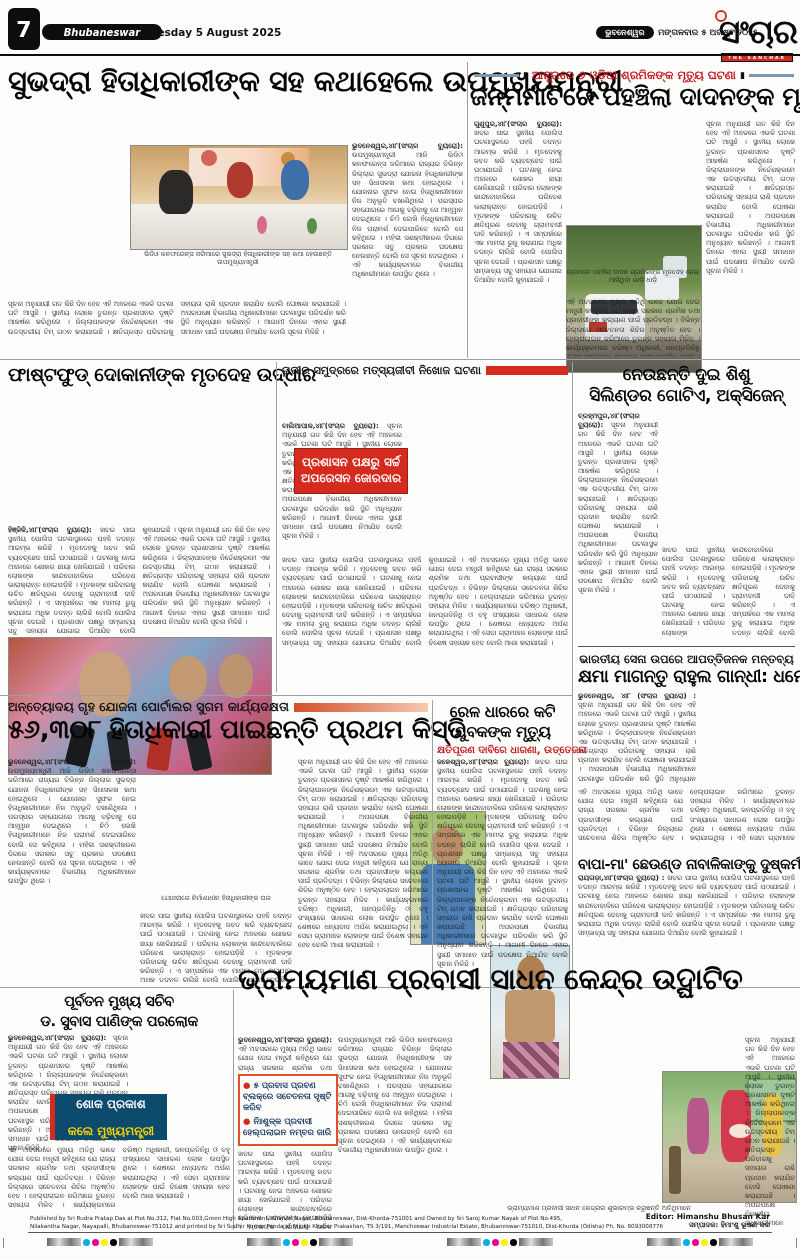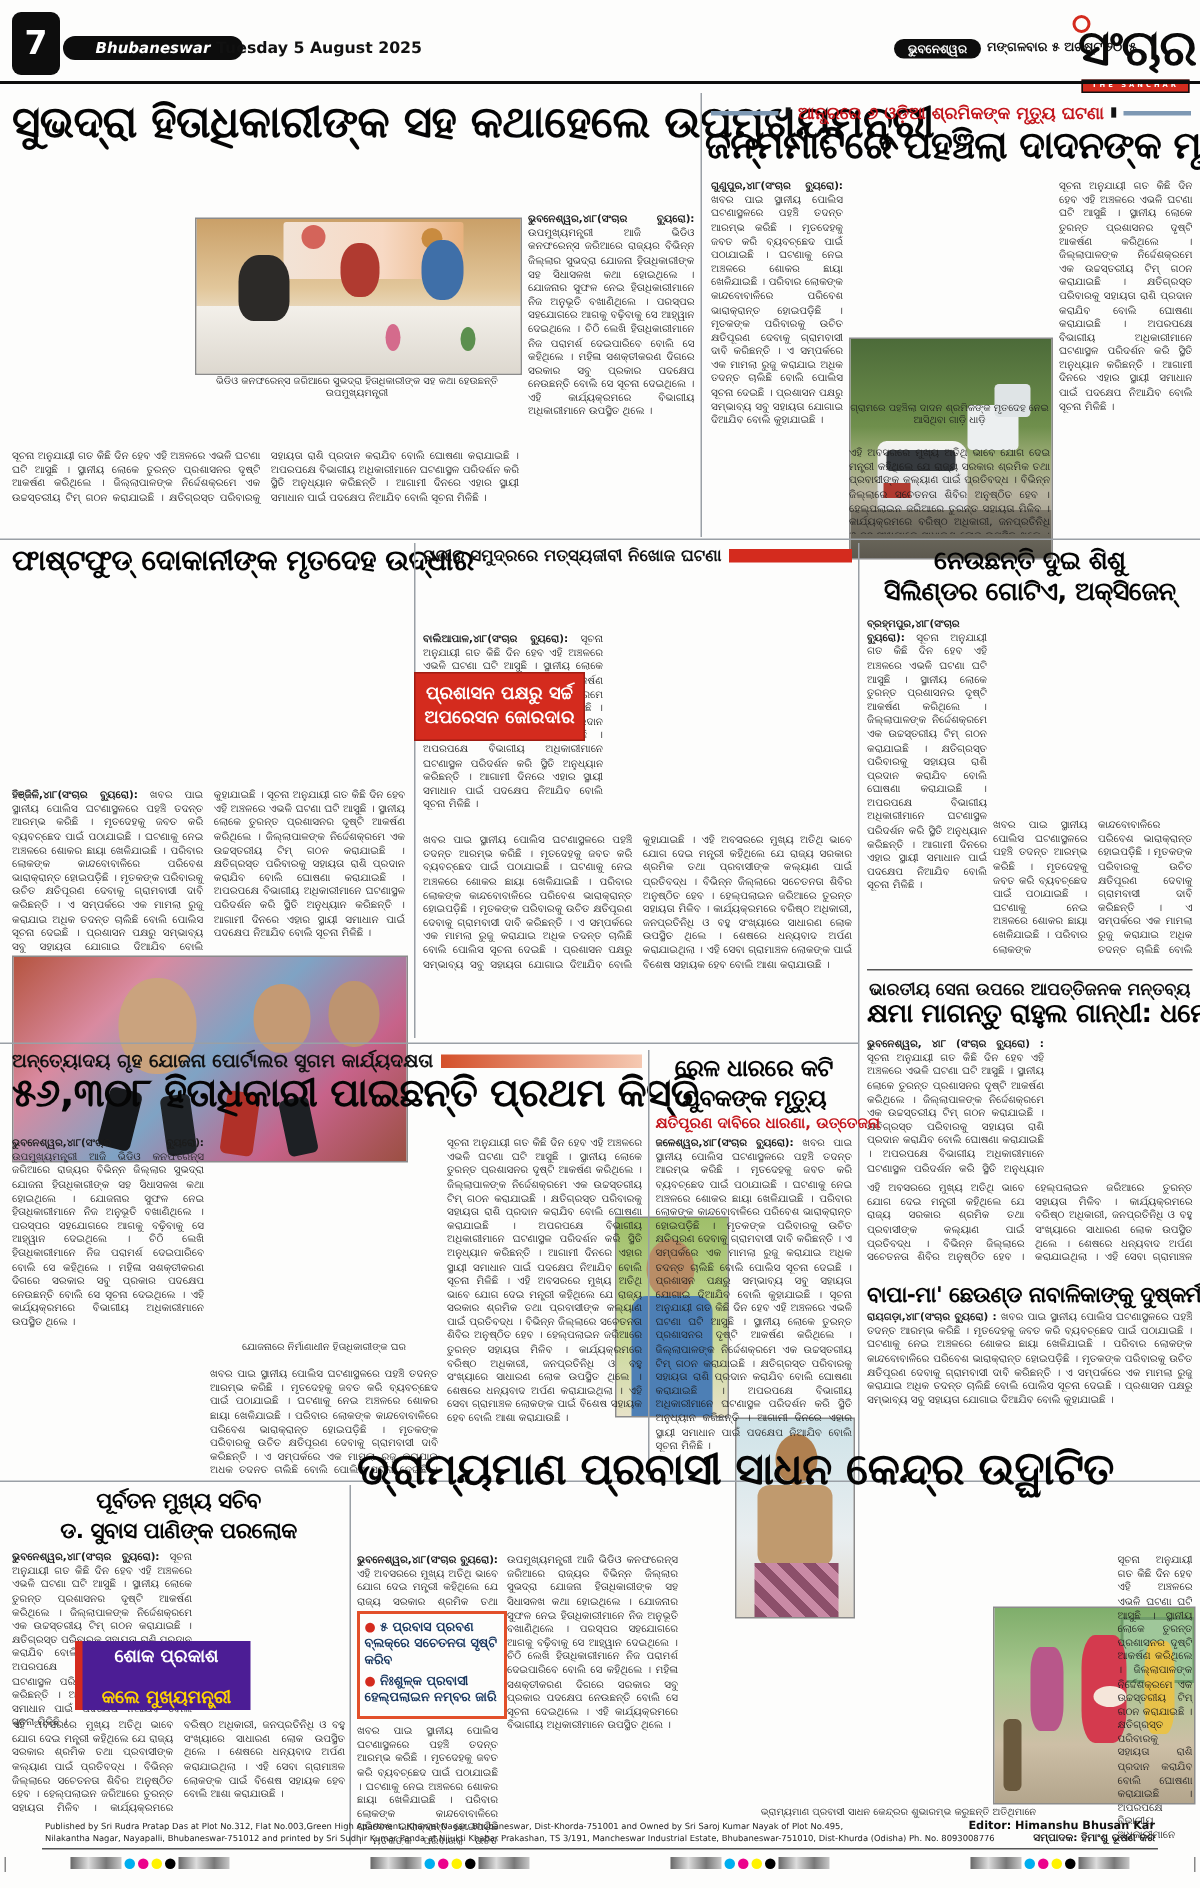--- a/index.html
+++ b/index.html
@@ -123,21 +123,21 @@
 
   <div class="abs" style="left:282px;top:364px;width:286px;height:13px;display:flex;align-items:center;gap:5px;">
     <span class="kicker-blk" style="font-size:11px;white-space:nowrap;">ଗଭୀର ସମୁଦ୍ରରେ ମତ୍ସ୍ୟଜୀବୀ ନିଖୋଜ ଘଟଣା</span>
     <div style="flex:1;height:9px;background:#d42b1e;"></div>
   </div>
 
   <div class="abs t" style="left:282px;top:422px;width:120px;height:130px;">
     <span class="dl">ବାଲିଆପାଳ,୪ା୮(ସଂଚାର ବ୍ୟୁରୋ):</span>
     <span>ସୂଚନା ଅନୁଯାୟୀ ଗତ କିଛି ଦିନ ହେବ ଏହି ଅଞ୍ଚଳରେ ଏଭଳି ଘଟଣା ଘଟି ଆସୁଛି । ସ୍ଥାନୀୟ ଲୋକେ ତୁରନ୍ତ ପ୍ରଶାସନର ଦୃଷ୍ଟି ଆକର୍ଷଣ କରିଥିଲେ । ଜିଲ୍ଲାପାଳଙ୍କ ନିର୍ଦ୍ଦେଶକ୍ରମେ ଏକ ଉଚ୍ଚସ୍ତରୀୟ ଟିମ୍ ଗଠନ କରାଯାଇଛି । କ୍ଷତିଗ୍ରସ୍ତ ପରିବାରକୁ ସହାୟତା ରାଶି ପ୍ରଦାନ କରାଯିବ ବୋଲି ଘୋଷଣା କରାଯାଇଛି । ଅପରପକ୍ଷେ ବିଭାଗୀୟ ଅଧିକାରୀମାନେ ଘଟଣାସ୍ଥଳ ପରିଦର୍ଶନ କରି ସ୍ଥିତି ଅନୁଧ୍ୟାନ କରିଛନ୍ତି । ଆଗାମୀ ଦିନରେ ଏହାର ସ୍ଥାୟୀ ସମାଧାନ ପାଇଁ ପଦକ୍ଷେପ ନିଆଯିବ ବୋଲି ସୂଚନା ମିଳିଛି ।</span>
   </div>
-  <div class="abs redbox" style="left:276px;top:448px;width:112px;height:44px;font-size:12px;line-height:1.3;border:1px solid #9e1c12;">
+  <div class="abs redbox" style="left:294px;top:448px;width:112px;height:44px;font-size:12px;line-height:1.3;border:1px solid #9e1c12;">
     <div>ପ୍ରଶାସନ ପକ୍ଷରୁ ସର୍ଚ୍ଚ</div>
     <div>ଅପରେସନ ଜୋରଦାର</div>
   </div>
   <div class="abs photo" style="left:410px;top:420px;width:74px;height:132px;background:linear-gradient(180deg,#9fbf6a,#c9d99a 60%,#e7e2c8);">
     <div class="blob" style="left:20px;top:14px;width:32px;height:40px;background:#b98d66;"></div>
     <div class="abs" style="left:10px;top:52px;width:54px;height:80px;background:#4d7fb5;border-radius:10px 10px 0 0;"></div>
   </div>
   <div class="abs photo" style="left:490px;top:420px;width:78px;height:132px;background:linear-gradient(180deg,#cfe3e8,#e9eef0 60%,#dfd8cc);">
     <div class="blob" style="left:26px;top:10px;width:28px;height:34px;background:#b08050;"></div>
     <div class="abs" style="left:14px;top:44px;width:50px;height:54px;background:#c09a6e;border-radius:8px;"></div>
@@ -228,21 +228,21 @@
 
   <div class="abs hl" style="left:8px;top:992px;width:222px;font-size:14.5px;text-align:center;line-height:1.35;">
     <div>ପୂର୍ବତନ ମୁଖ୍ୟ ସଚିବ</div>
     <div>ଡ. ସୁବାସ ପାଣିଙ୍କ ପରଲୋକ</div>
   </div>
   <div class="abs t" style="left:8px;top:1034px;width:120px;height:130px;">
     <span class="dl">ଭୁବନେଶ୍ୱର,୪ା୮(ସଂଚାର ବ୍ୟୁରୋ):</span>
     <span>ସୂଚନା ଅନୁଯାୟୀ ଗତ କିଛି ଦିନ ହେବ ଏହି ଅଞ୍ଚଳରେ ଏଭଳି ଘଟଣା ଘଟି ଆସୁଛି । ସ୍ଥାନୀୟ ଲୋକେ ତୁରନ୍ତ ପ୍ରଶାସନର ଦୃଷ୍ଟି ଆକର୍ଷଣ କରିଥିଲେ । ଜିଲ୍ଲାପାଳଙ୍କ ନିର୍ଦ୍ଦେଶକ୍ରମେ ଏକ ଉଚ୍ଚସ୍ତରୀୟ ଟିମ୍ ଗଠନ କରାଯାଇଛି । କ୍ଷତିଗ୍ରସ୍ତ ପରିବାରକୁ ସହାୟତା ରାଶି ପ୍ରଦାନ କରାଯିବ ବୋଲି ଘୋଷଣା କରାଯାଇଛି । ଅପରପକ୍ଷେ ବିଭାଗୀୟ ଅଧିକାରୀମାନେ ଘଟଣାସ୍ଥଳ ପରିଦର୍ଶନ କରି ସ୍ଥିତି ଅନୁଧ୍ୟାନ କରିଛନ୍ତି । ଆଗାମୀ ଦିନରେ ଏହାର ସ୍ଥାୟୀ ସମାଧାନ ପାଇଁ ପଦକ୍ଷେପ ନିଆଯିବ ବୋଲି ସୂଚନା ମିଳିଛି ।</span>
   </div>
 
-  <div class="abs" style="left:50px;top:1094px;width:112px;height:46px;background:#4c1d95;border-left:5px solid #d42b1e;display:flex;flex-direction:column;justify-content:center;text-align:center;gap:13px;">
+  <div class="abs" style="left:50px;top:1094px;width:112px;height:46px;background:#0c4a6e;border-left:5px solid #d42b1e;display:flex;flex-direction:column;justify-content:center;text-align:center;gap:13px;">
     <div style="color:#fff;font-weight:bold;font-size:12px;">ଶୋକ ପ୍ରକାଶ</div>
     <div style="color:#ffd400;font-weight:bold;font-size:12px;">କଲେ ମୁଖ୍ୟମନ୍ତ୍ରୀ</div>
   </div>
   <div class="abs t cols2" style="left:8px;top:1146px;width:222px;height:80px;">
     <span>ଏହି ଅବସରରେ ମୁଖ୍ୟ ଅତିଥି ଭାବେ ଯୋଗ ଦେଇ ମନ୍ତ୍ରୀ କହିଥିଲେ ଯେ ରାଜ୍ୟ ସରକାର ଶ୍ରମିକ ତଥା ପ୍ରବାସୀଙ୍କ କଲ୍ୟାଣ ପାଇଁ ପ୍ରତିବଦ୍ଧ । ବିଭିନ୍ନ ଜିଲ୍ଲାରେ ସଚେତନତା ଶିବିର ଅନୁଷ୍ଠିତ ହେବ । ହେଲ୍ପଲାଇନ ଜରିଆରେ ତୁରନ୍ତ ସହାୟତା ମିଳିବ । କାର୍ଯ୍ୟକ୍ରମରେ ବରିଷ୍ଠ ଅଧିକାରୀ, ଜନପ୍ରତିନିଧି ଓ ବହୁ ସଂଖ୍ୟାରେ ସାଧାରଣ ଲୋକ ଉପସ୍ଥିତ ଥିଲେ । ଶେଷରେ ଧନ୍ୟବାଦ ଅର୍ପଣ କରାଯାଇଥିଲା । ଏହି ସେବା ଗ୍ରାମାଞ୍ଚଳ ଲୋକଙ୍କ ପାଇଁ ବିଶେଷ ସହାୟକ ହେବ ବୋଲି ଆଶା କରାଯାଉଛି ।</span>
   </div>
 
   <div class="abs vline" style="left:233px;top:990px;height:240px;"></div>
 
   <div class="abs hl" style="left:238px;top:962px;width:558px;height:40px;font-size:29px;white-space:nowrap;">ଭ୍ରାମ୍ୟମାଣ ପ୍ରବାସୀ ସାଧନ କେନ୍ଦ୍ର ଉଦ୍ଘାଟିତ</div>

